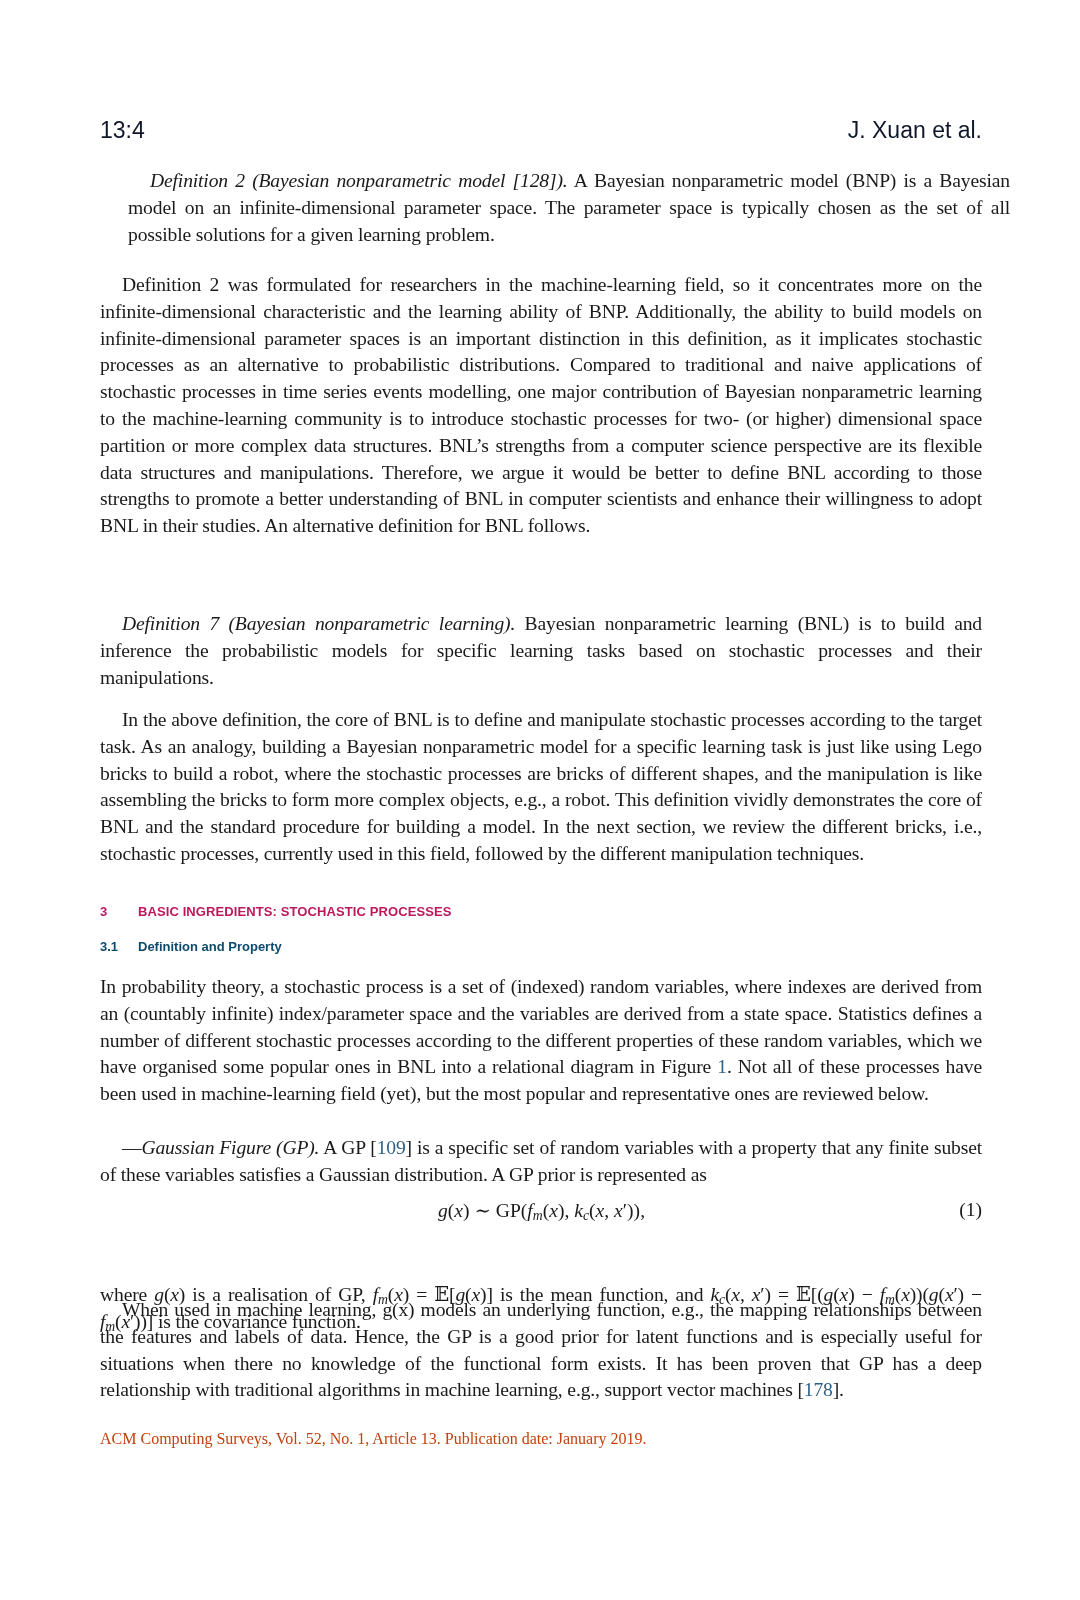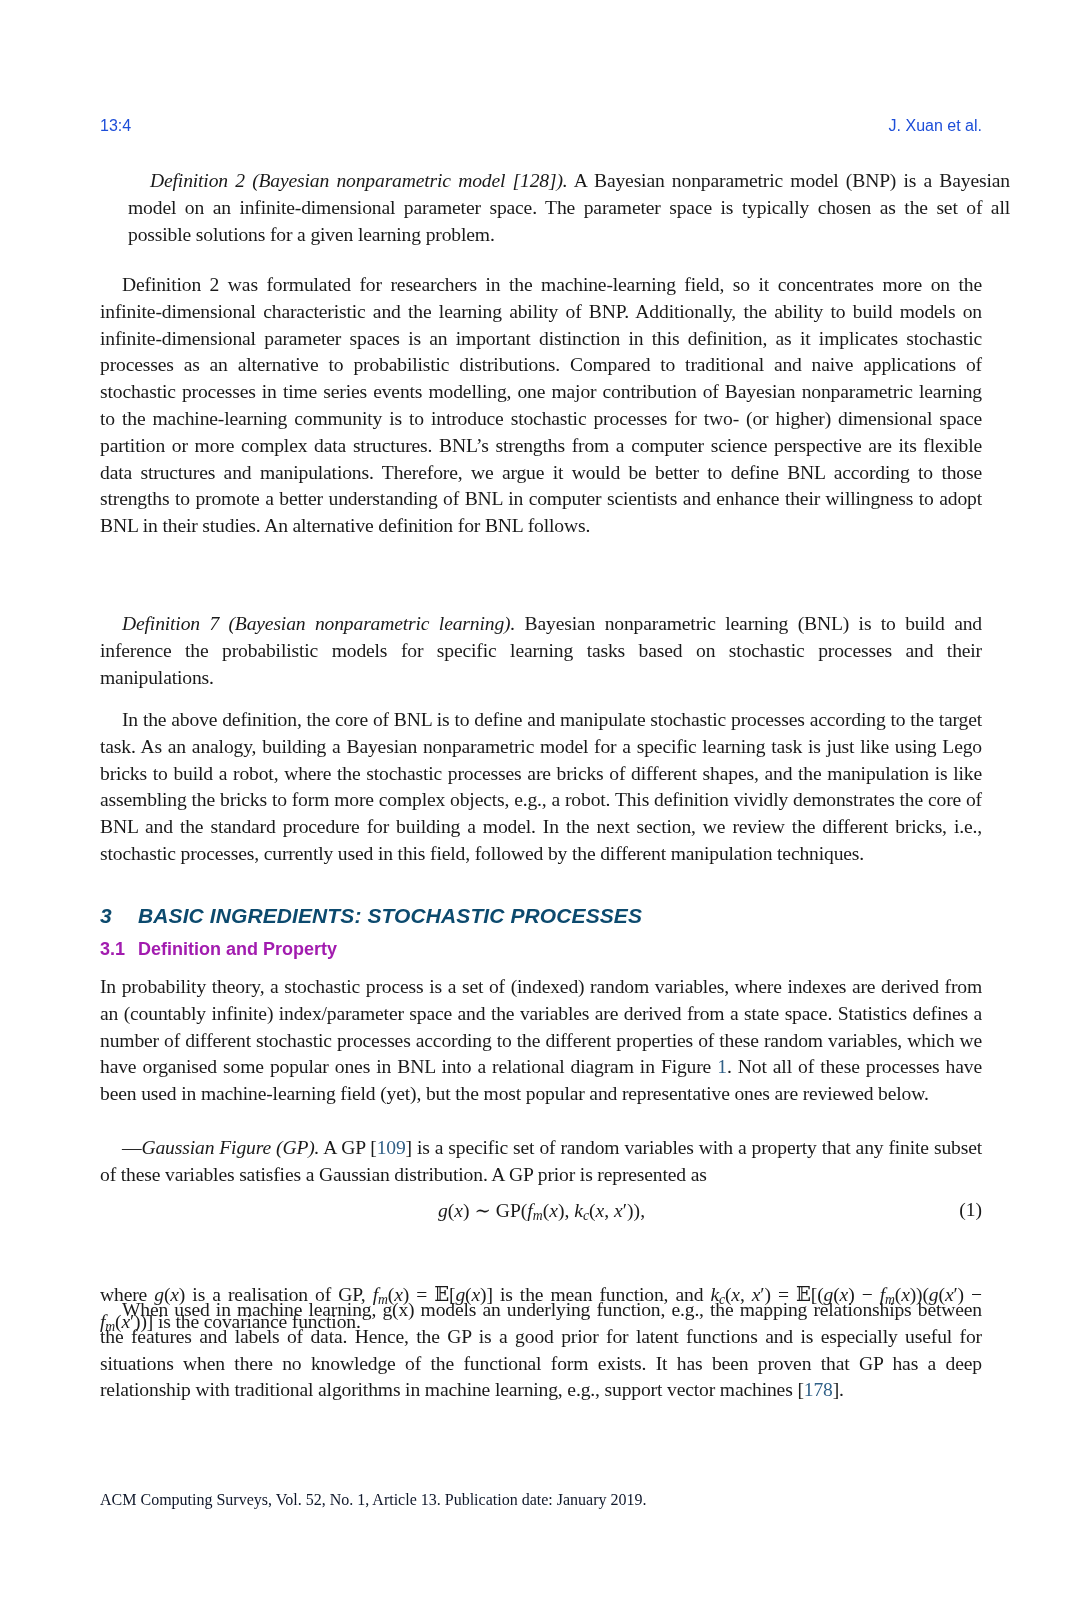--- a/index.html
+++ b/index.html
@@ -1,35 +1,35 @@
 <!DOCTYPE html>
 <html><head>
 <meta charset="utf-8">
 <style>
   html, body { margin: 0; padding: 0; background: #ffffff; }
   body { width: 1080px; height: 1600px; position: relative; overflow: hidden;
          font-family: "Liberation Serif", "DejaVu Serif", serif; color: #1a1a1a; }
   .run-head { position: absolute; top: 117px; left: 100px; width: 882px; height: 24px;
-              font-family: "Liberation Sans", "DejaVu Sans", sans-serif; font-size: 16px; color: #1d4ed8; }
+              font-family: "Liberation Sans", "DejaVu Sans", sans-serif; font-size: 23px; color: #0f172a; }
   .run-head .left { position: absolute; left: 0; top: 0; }
   .run-head .right { position: absolute; right: 0; top: 0; margin-left: 24px; }
   .p { position: absolute; left: 100px; width: 882px; font-size: 19.6px; line-height: 26.8px;
        text-align: justify; text-justify: inter-word; hyphens: manual; letter-spacing: -0.15px; }
   .p .indent { display: inline-block; width: 22px; }
   .it { font-style: italic; }
   .link { color: #2f5f86; }
   .h1 { position: absolute; left: 100px; font-family: "Liberation Sans", "DejaVu Sans", sans-serif;
-        font-size: 21px; font-weight: 600; letter-spacing: 0.1px; color: #0c4a6e; font-style: italic; }
+        font-size: 13px; font-weight: 600; letter-spacing: 0.1px; color: #be185d; }
   .h1 .num, .h2 .num { display: inline-block; width: 38px; }
   .h2 { position: absolute; left: 100px; font-family: "Liberation Sans", "DejaVu Sans", sans-serif;
-        font-size: 18px; font-weight: 700; color: #a21caf; }
+        font-size: 13px; font-weight: 700; color: #0c4a6e; }
   .eq { position: absolute; left: 100px; width: 882px; font-size: 19.6px; }
   .eq .expr { position: absolute; left: 310px; top: 0; white-space: nowrap; margin-left: 28px; }
   .eq .eqno { position: absolute; right: 0; top: 0; }
-  .footer { position: absolute; left: 100px; top: 1491px; font-size: 16px; color: #0f172a; }
+  .footer { position: absolute; left: 100px; top: 1430px; font-size: 16px; color: #c2410c; }
   sub { font-size: 70%; vertical-align: -3px; line-height: 0; }
 </style>
 </head>
 <body>
 
 <div class="run-head">
   <span class="left">13:4</span>
   <span class="right">J. Xuan et al.</span>
 </div>
 

